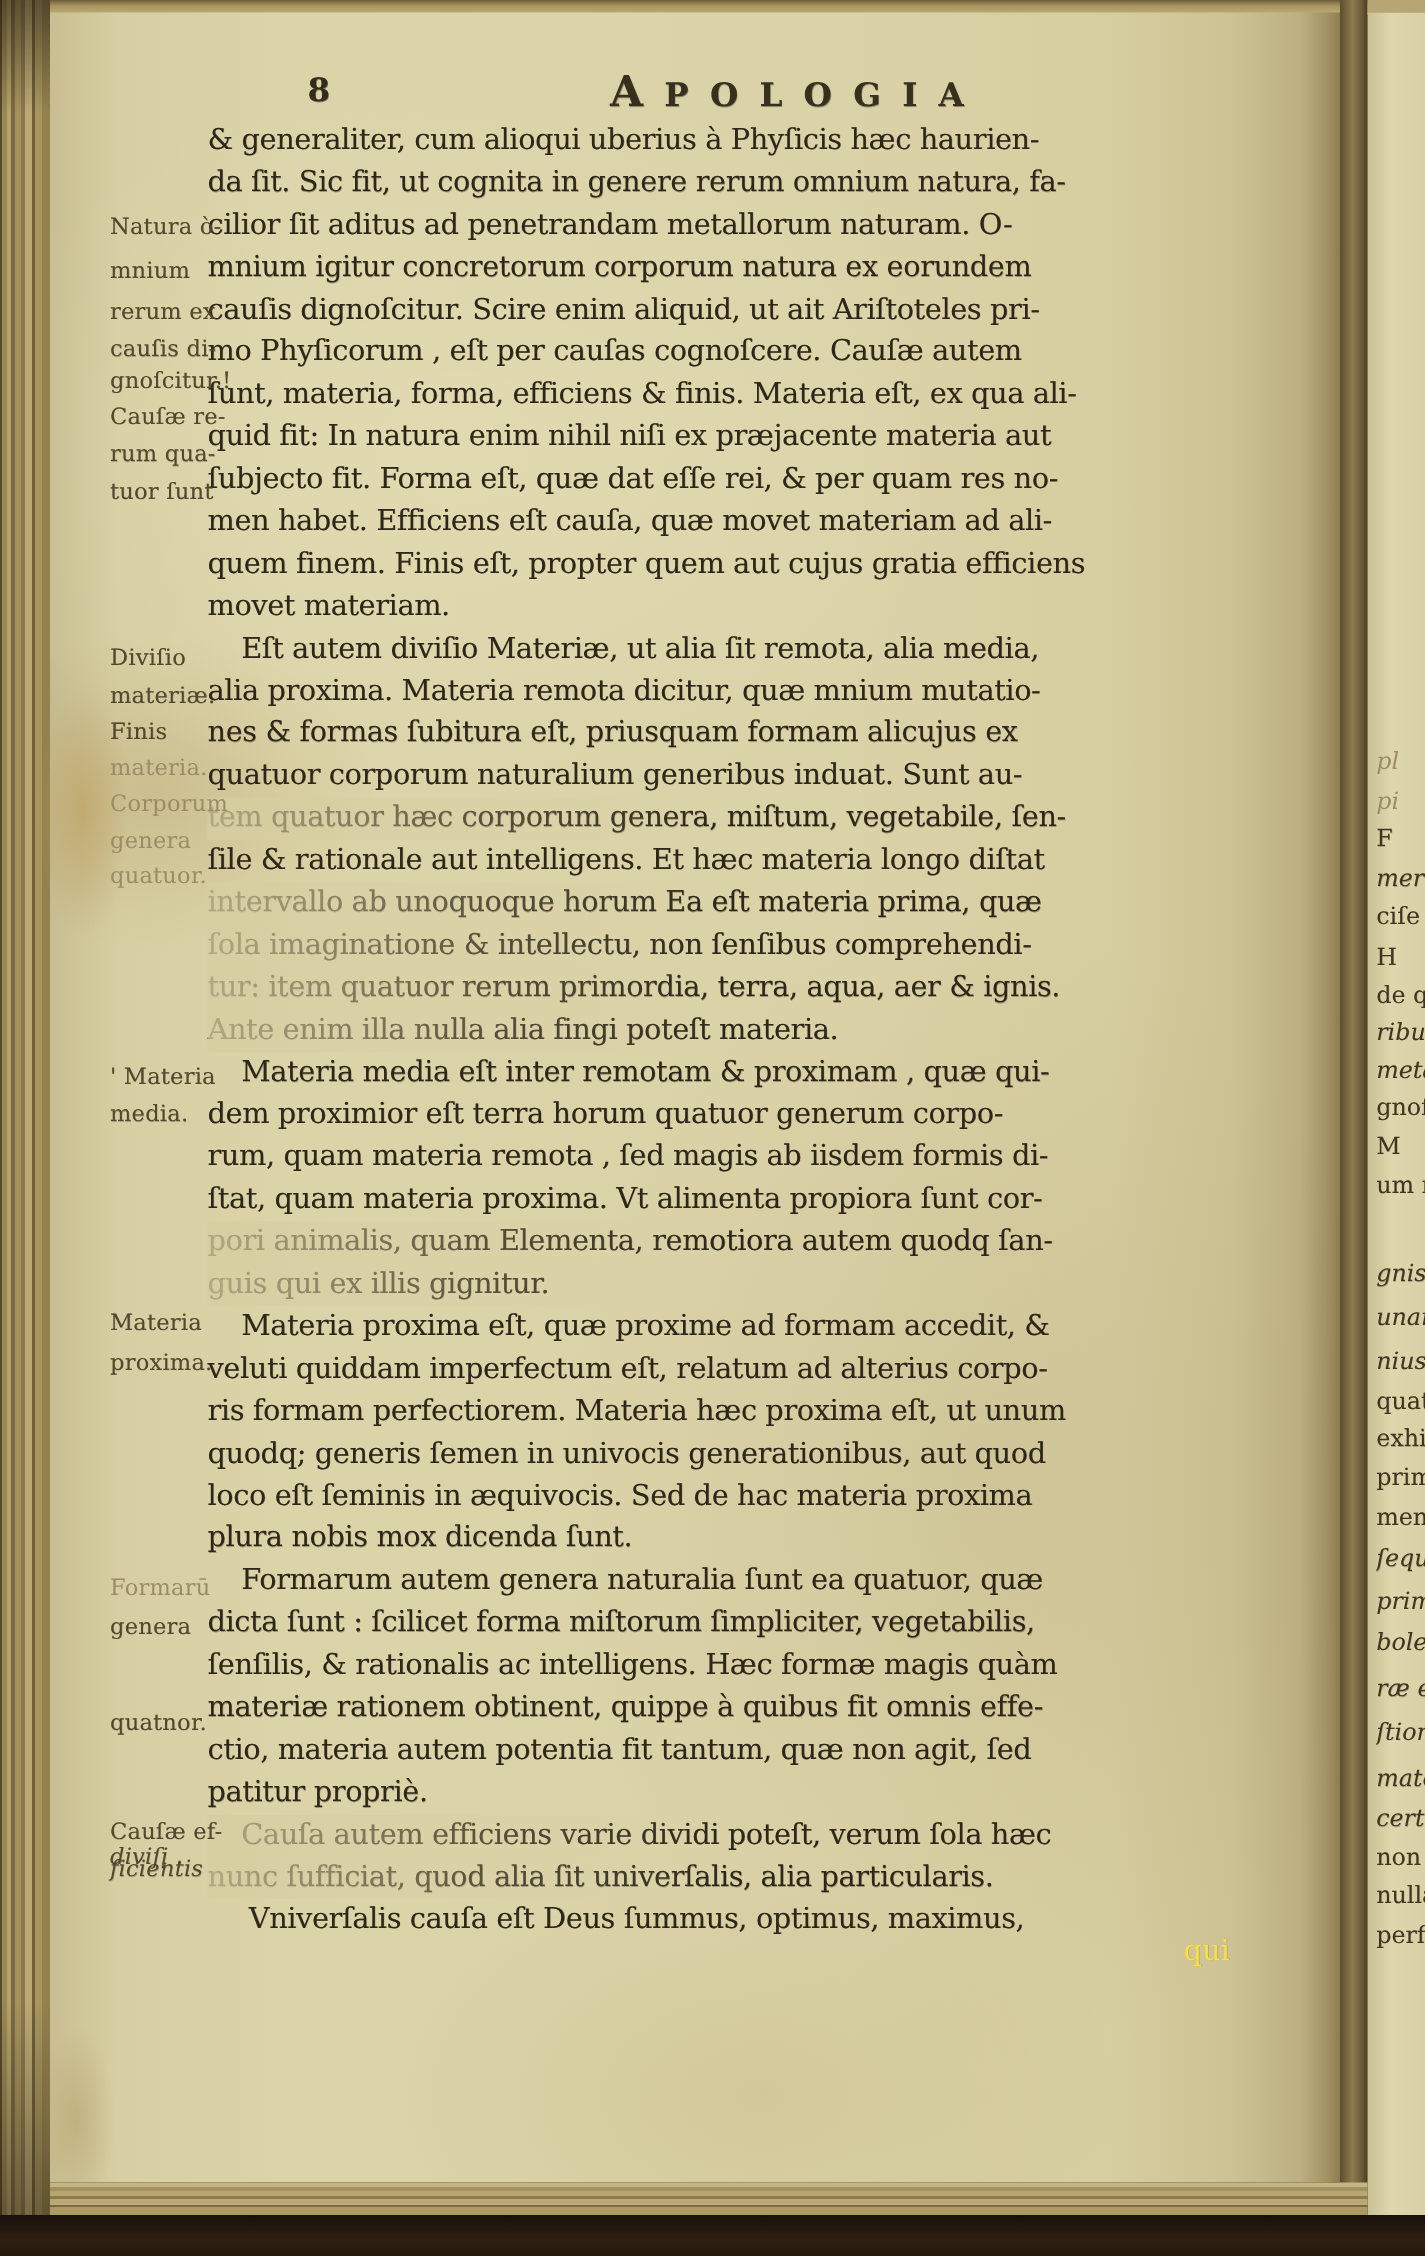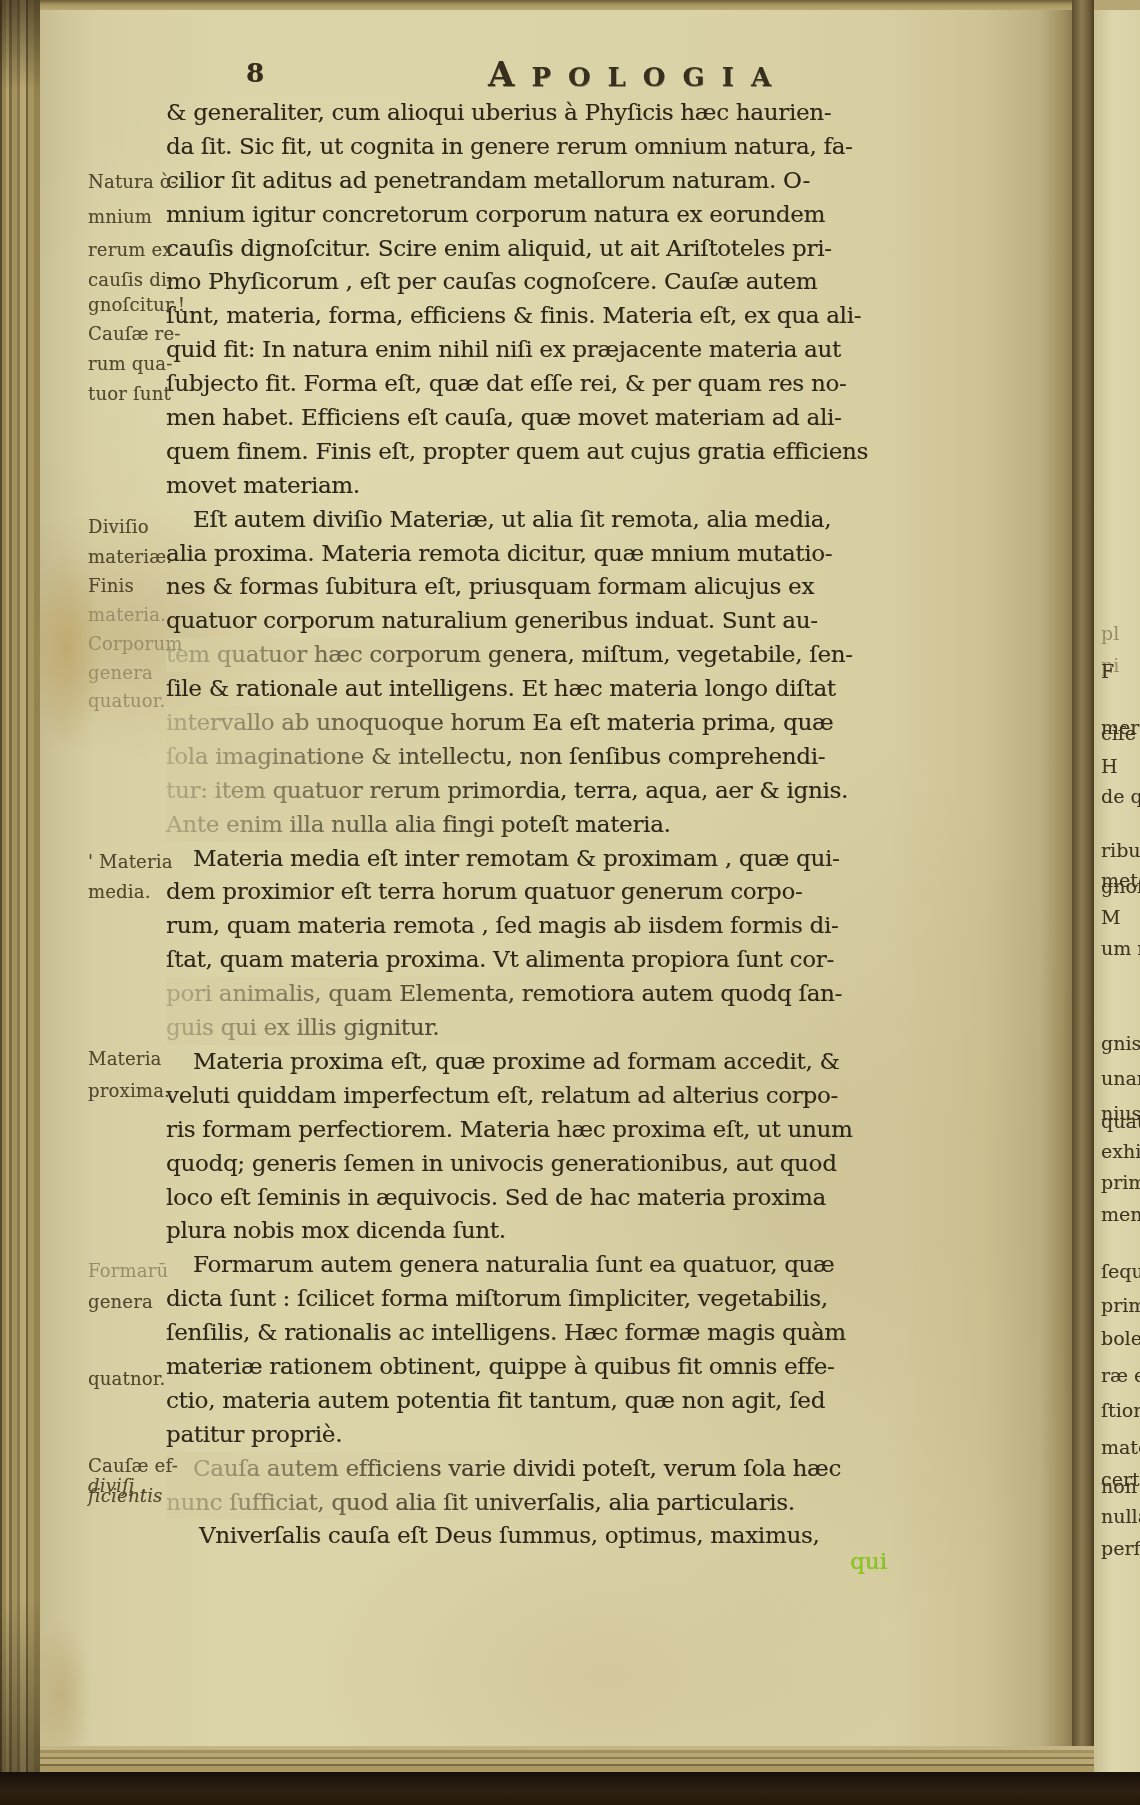--- a/index.html
+++ b/index.html
@@ -43,33 +43,33 @@
   .running-title::first-letter{font-size:34px;}
 
   .main-text{position:absolute;left:166px;top:96px;width:786px;}
   .tline{height:33.9px;line-height:33.9px;white-space:nowrap;font-size:23px;
     letter-spacing:-.3px;color:#2e2719;position:relative;
     text-shadow:.35px .35px .35px rgba(50,38,16,.35);}
   .tline.indent{padding-left:27px;}
   .tline.indent2{padding-left:33px;}
   .tline.fade::after{content:'';position:absolute;inset:0;
     background:linear-gradient(90deg,rgba(214,206,161,.78),rgba(214,206,161,.25) 28%,rgba(214,206,161,0) 52%);}
-  .catchword{position:absolute;left:850px;top:1548px;width:100px;text-align:left;
-    font-size:23px;color:#84cc16;text-shadow:.35px .35px .35px rgba(50,38,16,.35);}
+  .catchword{position:absolute;left:884px;top:1548px;width:100px;text-align:right;
+    font-size:23px;color:#fde047;text-shadow:.35px .35px .35px rgba(50,38,16,.35);}
 
   .margin-notes{position:absolute;left:0;top:0;}
   .mnote{position:absolute;left:88px;white-space:nowrap;font-size:18px;
     color:#52472f;letter-spacing:.2px;text-shadow:.3px .3px .3px rgba(60,48,22,.3);text-align:center;}
   .mnote.fade{color:#9a8c68;text-shadow:none;}
   .mnote.italic{font-style:italic;}
 
   .edge-fragments{position:absolute;left:0;top:0;}
   .efrag{position:absolute;left:1101px;width:39px;overflow:hidden;white-space:nowrap;
     font-size:19px;color:#3f3521;text-shadow:.3px .3px .3px rgba(60,48,22,.3);}
-  .efrag.italic{margin-top:24px;}
+  .efrag.italic{font-style:italic;}
   .efrag.fade{color:#9a8c66;text-shadow:none;}
 </style>
 </head>
 <body>
 
 <div class="screen">
 
   <div class="top-deck"></div>
   <div class="binding-edge"></div>
 

